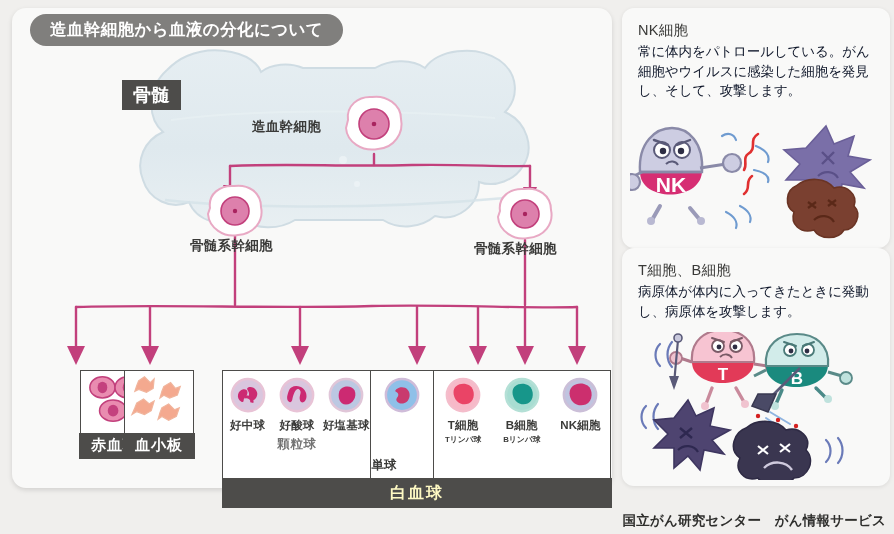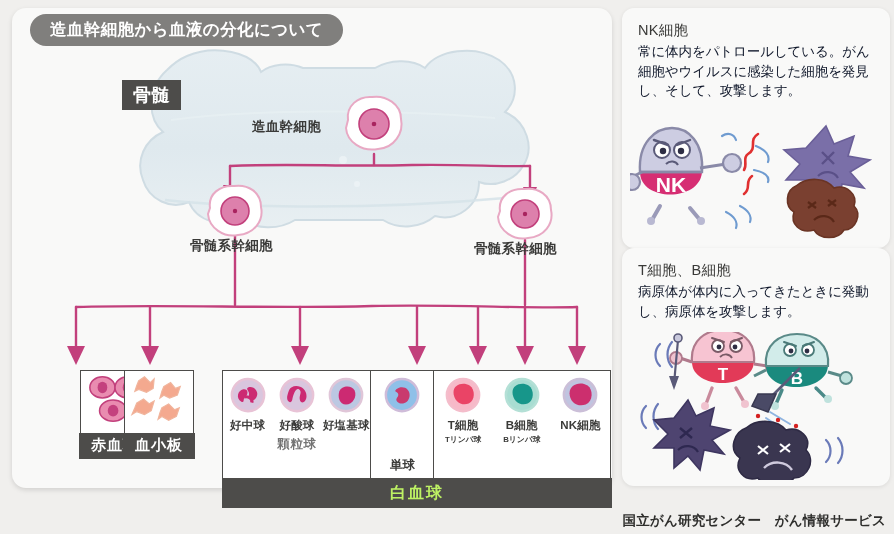--- a/index.html
+++ b/index.html
@@ -131,21 +131,21 @@
     margin-right: -1.6px;
   }
   #wbc-gran { width: 150px; }
   #wbc-mono { width: 64px; }
   #wbc-lymph { width: 178px; }
   #wbc-bar {
     position: absolute;
     left: 0; top: 108px;
     width: 390px; height: 30px;
     background: #4d4c4a;
-    color: #bef264;
+    color: #fef9c3;
     font-size: 16px;
     font-weight: bold;
     letter-spacing: 2px;
     display: flex; align-items: center; justify-content: center;
   }
 
   .cellrow {
     display: flex;
     justify-content: space-around;
     align-items: flex-end;
@@ -175,21 +175,21 @@
     text-align: center;
     color: #737373;
     font-size: 12.5px;
     font-weight: bold;
     letter-spacing: 0.6px;
     margin-top: 3px;
   }
   .mononame {
     position: absolute;
     left: 0; right: 0; bottom: 5px;
-    text-align: center;
+    text-align: left;
     color: #3a3a38;
     font-size: 12.5px;
     font-weight: bold;
   }
 
   
   .rpanel {
     position: absolute;
     left: 622px;
     width: 268px;

